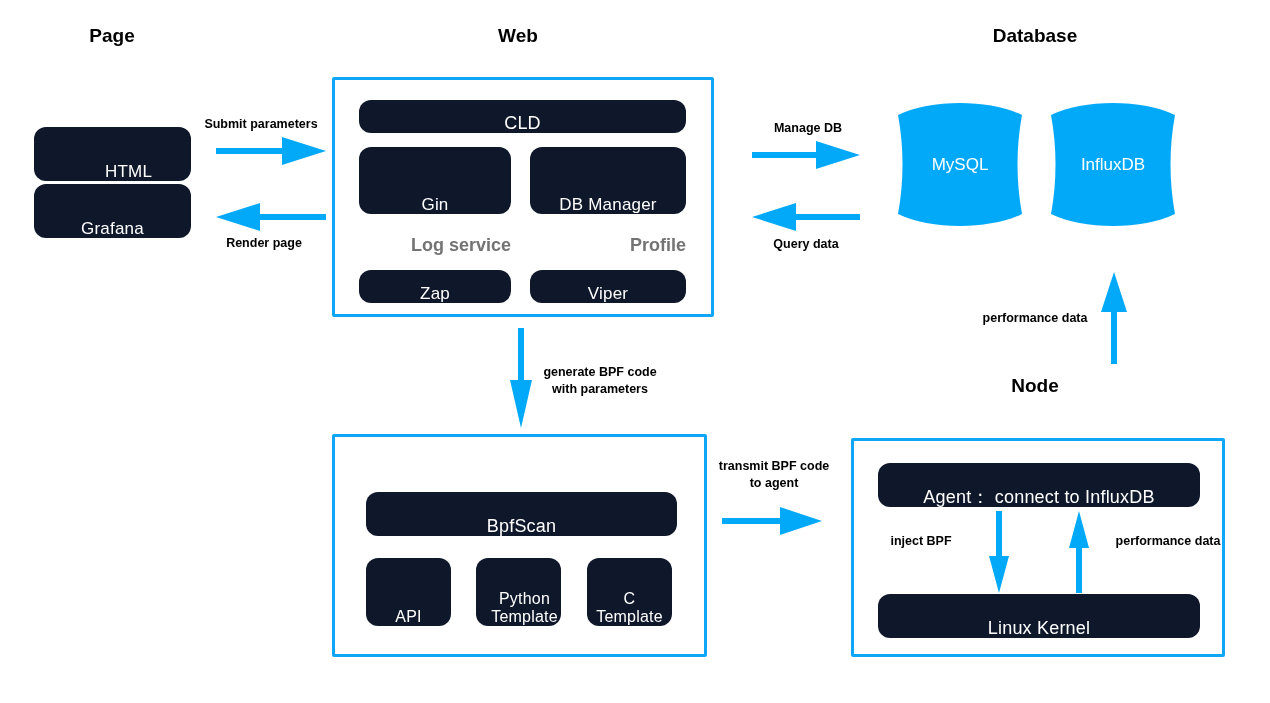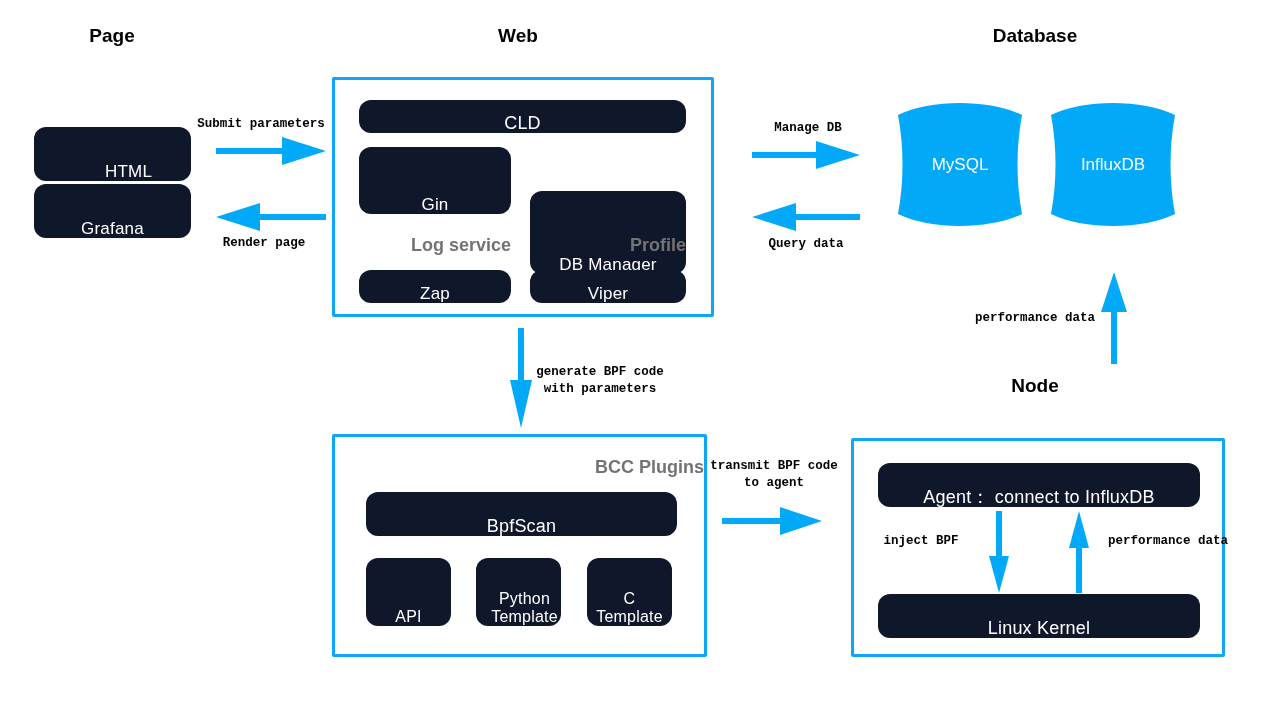--- a/index.html
+++ b/index.html
@@ -32,21 +32,21 @@
   .node.wide{font-size:18px;}
 
   
   .inner-label{
     font-size:18px;font-weight:bold;color:#737373;text-align:right;white-space:nowrap;
   }
 
   
   .edge-label{
     font-size:12.5px;font-weight:bold;color:#000;
-    text-align:center;line-height:1.35;white-space:pre-line;font-family:Liberation Mono, monospace;
+    text-align:center;line-height:1.35;white-space:pre-line;
   }
 
   
   .cyl{position:absolute;}
   .cyl svg{display:block;}
   .cyl-text{
     position:absolute;left:0;right:0;top:0;bottom:0;
     display:flex;align-items:center;justify-content:center;
     color:#fff;font-size:17px;
   }
@@ -86,21 +86,21 @@
 
 <div class="abs group-box" style="left:332px;top:77px;width:382px;height:240px;">
 
   <div class="abs node wide" style="left:24px;top:20px;width:327px;height:33px;">
     <span>CLD</span>
   </div>
 
   <div class="abs node" style="left:24px;top:67px;width:152px;height:67px;">
     <span>Gin</span>
   </div>
-  <div class="abs node" style="left:195px;top:67px;width:156px;height:83px;margin-top:44px;">
+  <div class="abs node" style="left:195px;top:67px;width:156px;height:67px;">
     <span>DB Manager</span>
   </div>
 
   <div class="abs inner-label" style="left:24px;top:155px;width:152px;">Log service</div>
   <div class="abs inner-label" style="left:195px;top:155px;width:156px;">Profile</div>
 
   <div class="abs node" style="left:24px;top:190px;width:152px;height:33px;">
     <span>Zap</span>
   </div>
   <div class="abs node" style="left:195px;top:190px;width:156px;height:33px;">
@@ -146,21 +146,20 @@
 <div class="arrow" style="left:505px;top:328px;">
   <svg width="32" height="100" viewBox="0 0 32 100">
     <path d="M16 100 L5 52 H13 V0 H19 V52 H27 Z" fill="#03a9f9"></path>
   </svg>
 </div>
 <div class="abs edge-label" style="left:520px;top:364px;width:160px;text-align:center;">generate BPF code
 with parameters</div>
 
 <div class="abs group-box" style="left:332px;top:434px;width:375px;height:223px;">
 
-  <div class="abs inner-label" style="left:0;top:20px;width:369px;">BCC Plugins</div>
 
   <div class="abs node wide" style="left:31px;top:55px;width:311px;height:44px;">
     <span>BpfScan</span>
   </div>
 
   <div class="abs node small" style="left:31px;top:121px;width:85px;height:68px;">
     <span style="white-space:pre-line;">API</span>
   </div>
   <div class="abs node small" style="left:141px;top:121px;width:85px;height:68px;padding-left:12px;">
     <span style="white-space:pre-line;">Python

